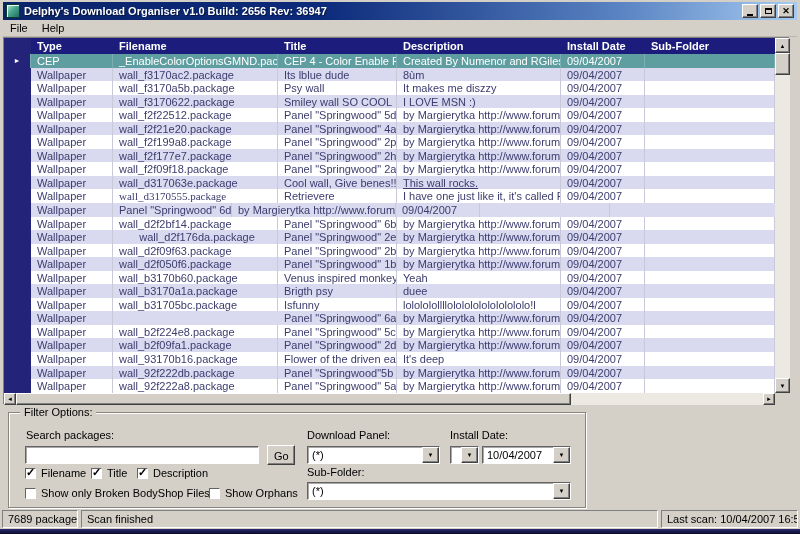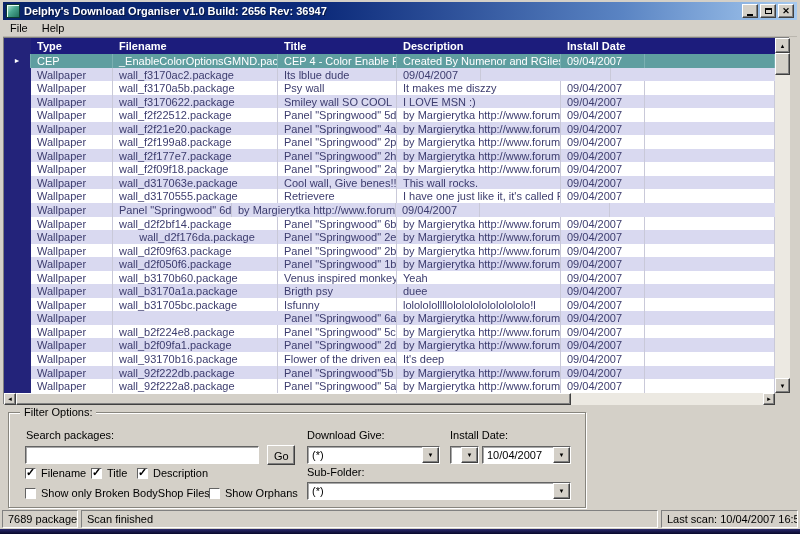--- a/index.html
+++ b/index.html
@@ -117,36 +117,38 @@
   </div>
 
   <div class="grid">
     <div class="grid-header" id="grid-header">
         <div class="hcell selector" style="width: 27px;"></div>
         <div class="hcell" style="width: 82px;">Type</div>
         <div class="hcell" style="width: 165px;">Filename</div>
         <div class="hcell" style="width: 119px;">Title</div>
         <div class="hcell" style="width: 164px;">Description</div>
         <div class="hcell" style="width: 84px;">Install Date</div>
+        <div class="hcell" style="width: 130px;">Sub-Folder</div>
       </div>
     <div class="grid-body" id="grid-body">
         <div class="grow selected">
           <div class="gcell selector" style="width: 27px;">►</div>
           <div class="gcell" style="width: 82px;">CEP</div>
           <div class="gcell" style="width: 165px;">_EnableColorOptionsGMND.package</div>
           <div class="gcell" style="width: 119px;">CEP 4 - Color Enable Package</div>
           <div class="gcell" style="width: 164px;">Created By Numenor and RGiles. DO N</div>
           <div class="gcell" style="width: 84px;">09/04/2007</div>
           <div class="gcell" style="width: 130px;"></div>
         </div>
         <div class="grow alt">
           <div class="gcell selector" style="width: 27px;"></div>
           <div class="gcell" style="width: 82px;">Wallpaper</div>
           <div class="gcell" style="width: 165px;">wall_f3170ac2.package</div>
           <div class="gcell" style="width: 119px;">Its lblue dude</div>
+          <div class="gcell" style="width: 164px;">8ùm</div>
           <div class="gcell" style="width: 84px;">09/04/2007</div>
           <div class="gcell" style="width: 130px;"></div>
         </div>
         <div class="grow">
           <div class="gcell selector" style="width: 27px;"></div>
           <div class="gcell" style="width: 82px;">Wallpaper</div>
           <div class="gcell" style="width: 165px;">wall_f3170a5b.package</div>
           <div class="gcell" style="width: 119px;">Psy wall</div>
           <div class="gcell" style="width: 164px;">It makes me diszzy</div>
           <div class="gcell" style="width: 84px;">09/04/2007</div>
@@ -204,28 +206,28 @@
           <div class="gcell" style="width: 119px;">Panel "Springwood" 2a</div>
           <div class="gcell" style="width: 164px;">by Margierytka http://www.forum.sims</div>
           <div class="gcell" style="width: 84px;">09/04/2007</div>
           <div class="gcell" style="width: 130px;"></div>
         </div>
         <div class="grow alt">
           <div class="gcell selector" style="width: 27px;"></div>
           <div class="gcell" style="width: 82px;">Wallpaper</div>
           <div class="gcell" style="width: 165px;">wall_d317063e.package</div>
           <div class="gcell" style="width: 119px;">Cool wall, Give benes!!!</div>
-          <div class="gcell" style="width: 164px;">This wall rocks.</div>
-          <div class="gcell" style="width: 84px;">09/04/2007</div>
-          <div class="gcell" style="width: 130px;"></div>
-        </div>
-        <div class="grow">
-          <div class="gcell selector" style="width: 27px;"></div>
-          <div class="gcell" style="width: 82px;">Wallpaper</div>
-          <div class="gcell" style="width: 165px;">wall_d3170555.package</div>
+          <div class="gcell" style="width: 164px; text-decoration: underline;">This wall rocks.</div>
+          <div class="gcell" style="width: 84px;">09/04/2007</div>
+          <div class="gcell" style="width: 130px;"></div>
+        </div>
+        <div class="grow">
+          <div class="gcell selector" style="width: 27px;"></div>
+          <div class="gcell" style="width: 82px;">Wallpaper</div>
+          <div class="gcell" style="width: 165px; font-family: Liberation Serif, serif;">wall_d3170555.package</div>
           <div class="gcell" style="width: 119px;">Retrievere</div>
           <div class="gcell" style="width: 164px;">I have one just like it, it's called Princes</div>
           <div class="gcell" style="width: 84px;">09/04/2007</div>
           <div class="gcell" style="width: 130px;"></div>
         </div>
         <div class="grow alt">
           <div class="gcell selector" style="width: 27px;"></div>
           <div class="gcell" style="width: 82px;">Wallpaper</div>
           <div class="gcell" style="width: 119px;">Panel "Springwood" 6d</div>
           <div class="gcell" style="width: 164px;">by Margierytka http://www.forum.sims</div>
@@ -364,21 +366,21 @@
     <div class="corner"></div>
   </div>
 
   <div class="groupbox">
     <span class="groupbox-label">Filter Options:</span>
 
     <span class="flabel" style="left:17px;top:16px;">Search packages:</span>
     <input class="textinput" style="left: 16px; top: 33px; width: 234px; height: 18px;" value="">
     <button class="btn3d" style="left:258px;top:32px;width:28px;height:20px;">Go</button>
 
-    <span class="flabel" style="left:298px;top:16px;">Download Give:</span>
+    <span class="flabel" style="left:298px;top:16px;">Download Panel:</span>
     <div class="combo" style="left:298px;top:33px;width:133px;height:18px;">
       <span class="combo-value">(*)</span>
       <span class="combo-btn">▼</span>
     </div>
 
     <span class="flabel" style="left:441px;top:16px;">Install Date:</span>
     <div class="combo" style="left:441px;top:33px;width:29px;height:18px;">
       <span class="combo-value"></span>
       <span class="combo-btn">▼</span>
     </div>

